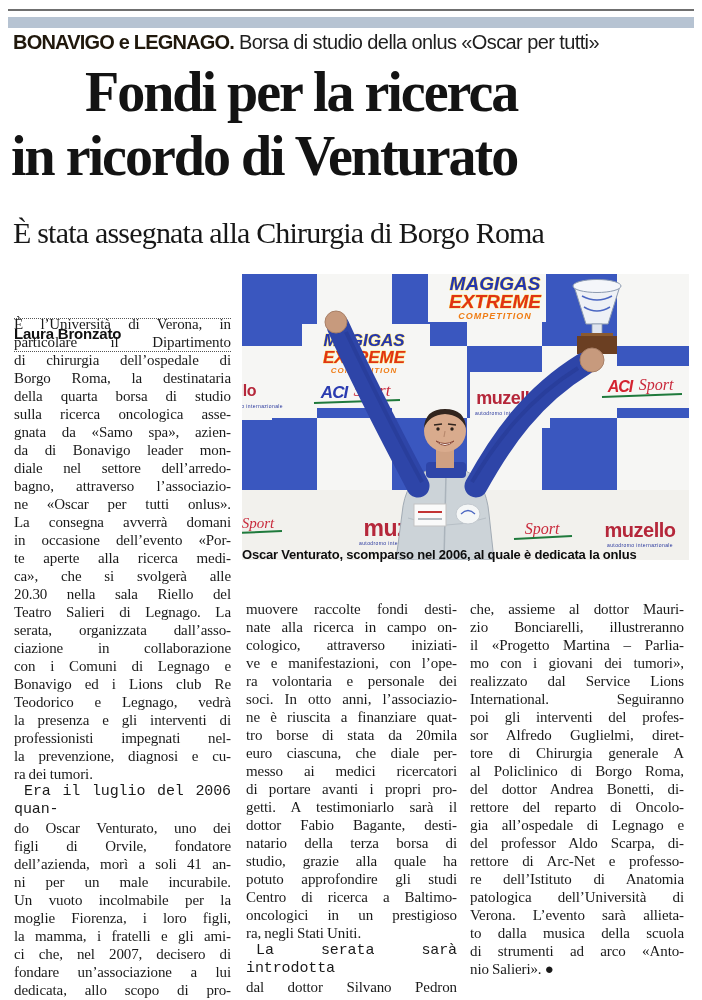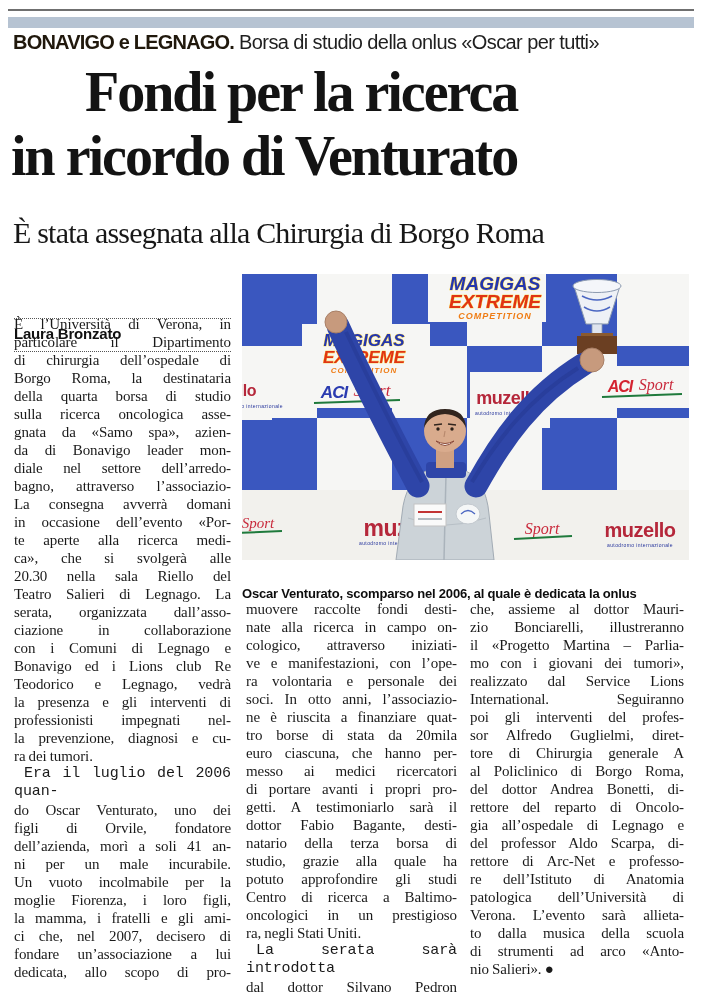--- a/index.html
+++ b/index.html
@@ -24,21 +24,21 @@
 
   .byline{position:absolute;left:14px;top:283px;width:217px;
           border-top:1px dotted #555;border-bottom:1px dotted #555;
           padding:6px 0 8px;margin-top:35px;}
   .byline .name{font-family:"Liberation Sans",sans-serif;font-weight:bold;
                 font-size:15px;letter-spacing:-0.2px;color:#101010;}
 
   .photo{position:absolute;left:242px;top:274px;width:447px;height:286px;}
   .photo svg{display:block;width:100%;height:100%;}
 
-  .caption{position:absolute;left:242px;top:586px;width:447px;
+  .caption{position:absolute;left:242px;top:547px;width:447px;
            font-family:"Liberation Sans",sans-serif;font-weight:bold;
            font-size:13px;letter-spacing:-0.2px;color:#0d0d0d;}
 
   .col{position:absolute;font-size:15px;color:#1a1a1a;}
   #col1{left:14px;top:315px;width:217px;}
   #col2{left:246px;top:600px;width:211px;}
   #col3{left:470px;top:600px;width:214px;}
   .bl{line-height:18px;text-align:justify;text-align-last:justify;
       letter-spacing:-0.1px;word-spacing:-0.5px;white-space:normal;}
   .bl.end{text-align-last:left;}
@@ -200,20 +200,21 @@
       <div class="bl">È l’Università di Verona, in</div>
       <div class="bl">particolare il Dipartimento</div>
       <div class="bl">di chirurgia dell’ospedale di</div>
       <div class="bl">Borgo Roma, la destinataria</div>
       <div class="bl">della quarta borsa di studio</div>
       <div class="bl">sulla ricerca oncologica asse-</div>
       <div class="bl">gnata da «Samo spa», azien-</div>
       <div class="bl">da di Bonavigo leader mon-</div>
       <div class="bl">diale nel settore dell’arredo-</div>
       <div class="bl">bagno, attraverso l’associazio-</div>
+      <div class="bl">ne «Oscar per tutti onlus».</div>
       <div class="bl">La consegna avverrà domani</div>
       <div class="bl">in occasione dell’evento «Por-</div>
       <div class="bl">te aperte alla ricerca medi-</div>
       <div class="bl">ca», che si svolgerà alle</div>
       <div class="bl">20.30 nella sala Riello del</div>
       <div class="bl">Teatro Salieri di Legnago. La</div>
       <div class="bl">serata, organizzata dall’asso-</div>
       <div class="bl">ciazione in collaborazione</div>
       <div class="bl">con i Comuni di Legnago e</div>
       <div class="bl">Bonavigo ed i Lions club Re</div>
@@ -236,21 +237,21 @@
     </div>
   <div class="col" id="col2">
       <div class="bl">muovere raccolte fondi desti-</div>
       <div class="bl">nate alla ricerca in campo on-</div>
       <div class="bl">cologico, attraverso iniziati-</div>
       <div class="bl">ve e manifestazioni, con l’ope-</div>
       <div class="bl">ra volontaria e personale dei</div>
       <div class="bl">soci. In otto anni, l’associazio-</div>
       <div class="bl">ne è riuscita a finanziare quat-</div>
       <div class="bl">tro borse di stata da 20mila</div>
-      <div class="bl">euro ciascuna, che hanno per-</div>
+      <div class="bl">euro ciascuna, che diale per-</div>
       <div class="bl">messo ai medici ricercatori</div>
       <div class="bl">di portare avanti i propri pro-</div>
       <div class="bl">getti. A testimoniarlo sarà il</div>
       <div class="bl">dottor Fabio Bagante, desti-</div>
       <div class="bl">natario della terza borsa di</div>
       <div class="bl">studio, grazie alla quale ha</div>
       <div class="bl">potuto approfondire gli studi</div>
       <div class="bl">Centro di ricerca a Baltimo-</div>
       <div class="bl">oncologici in un prestigioso</div>
       <div class="bl end">ra, negli Stati Uniti.</div>

